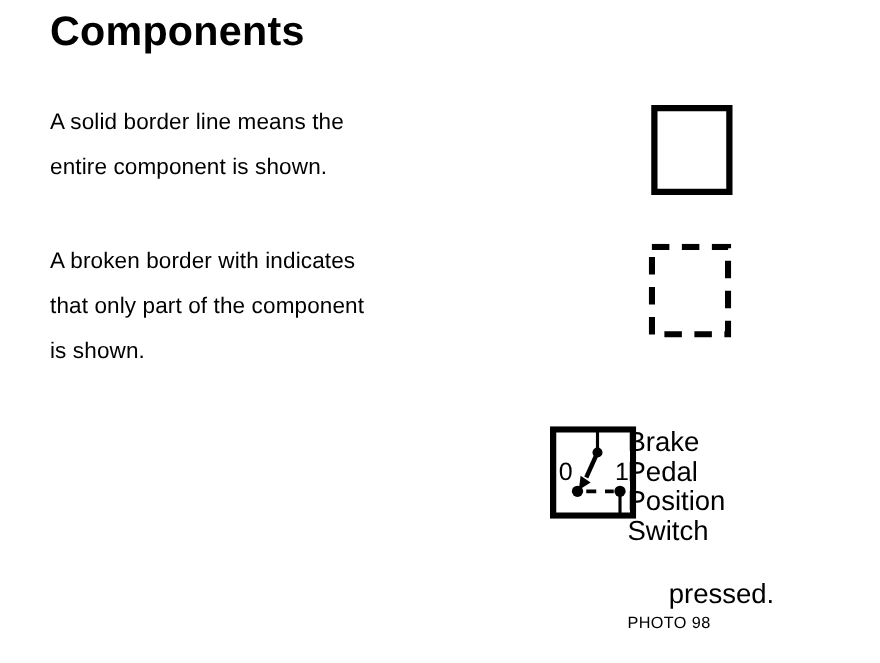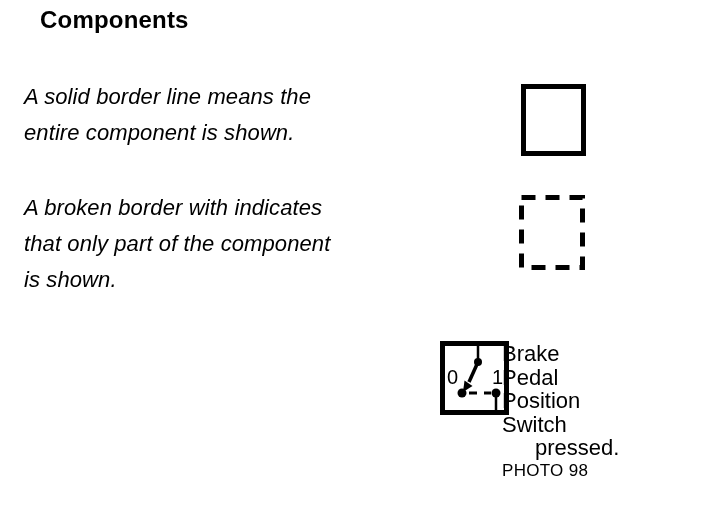--- a/index.html
+++ b/index.html
@@ -13,31 +13,30 @@
     height: 530px;
     background: #ffffff;
     color: #000000;
     font-family: "Liberation Sans", sans-serif;
     overflow: hidden;
   }
   .abs { position: absolute; }
   .title {
     left: 40px;
     top: 6px;
-    font-size: 24px;
+    font-size: 33px;
     font-weight: bold;
     letter-spacing: 0.2px;
   }
   .para {
-    left: 24px;
-    font-size: 22px;
+    left: 40px;
+    font-size: 18px;
     line-height: 36px;
     white-space: pre-line;
     letter-spacing: 0.1px;
-    font-style: italic;
   }
   .para-1 { top: 79px; }
   .para-2 { top: 190px; }
   .para-3 { top: 341px; line-height: 32.5px; }
   .solid-box {
     left: 521px;
     top: 84px;
     width: 55px;
     height: 62px;
     border: 5px solid #000000;
@@ -62,23 +61,23 @@
   }
   .example-text {
     left: 502px;
     top: 342px;
     width: 186px;
     font-size: 22px;
     line-height: 23.5px;
   }
   .component-name { white-space: pre-line; }
   .note-line1 { white-space: nowrap; }
-  .note-line2 { padding-left: 33px; }
+  .note-line2 { padding-left: 33px; margin-top: 27px; }
   .photo-ref {
-    font-size: 17px;
+    font-size: 13px;
     line-height: 21px;
     letter-spacing: 0.3px;
   }
 </style>
 </head>
 <body>
 
 <div class="page">
 
   <div class="abs title">Components</div>

